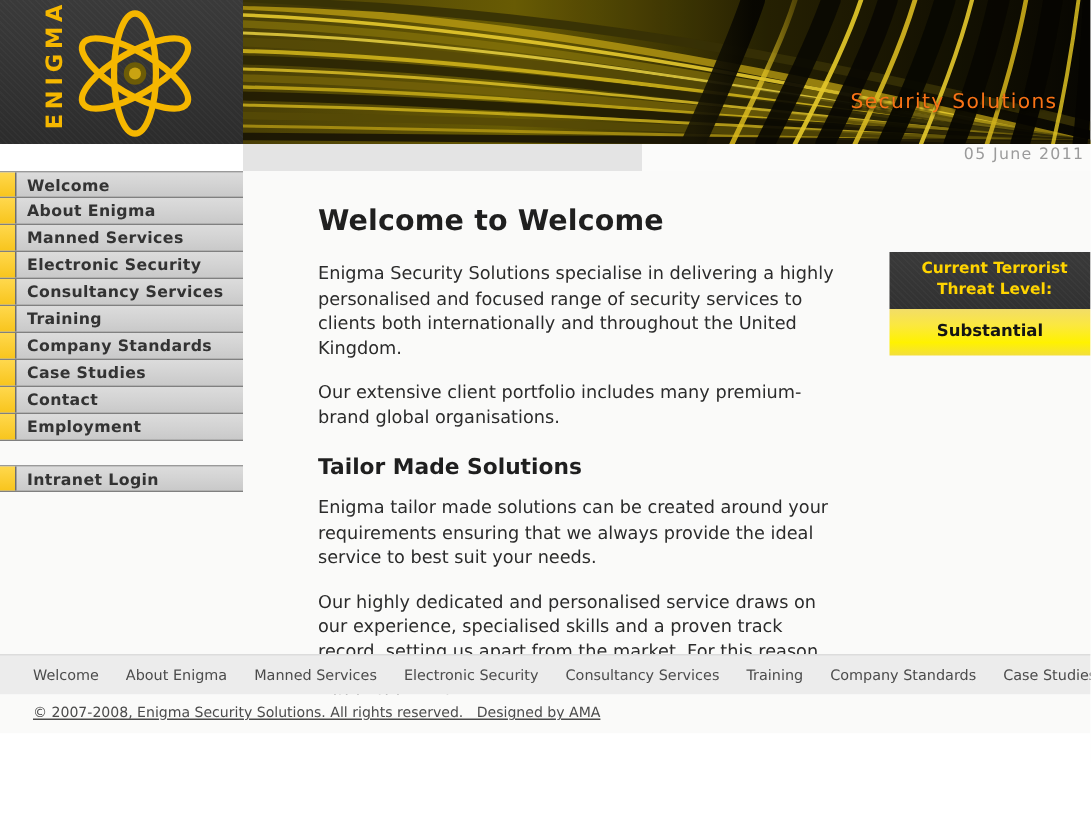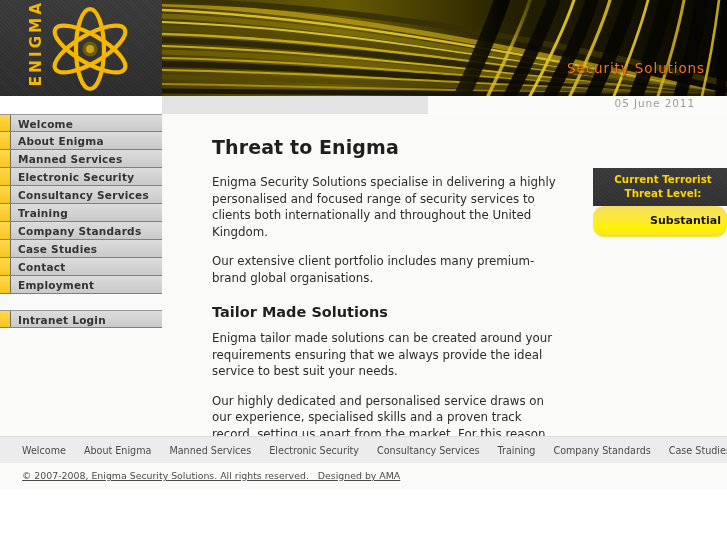--- a/index.html
+++ b/index.html
@@ -97,21 +97,21 @@
     background: #fbfbfa;
   }
   #grey-tab {
     position: absolute;
     left: 162px; top: 96px;
     width: 266px; height: 18px;
     background: #e4e4e4;
   }
   #date-text {
     position: absolute;
-    right: 32px; top: 97px;
+    right: 4px; top: 97px;
     font-size: 10.5px;
     color: #9b9b9b;
     letter-spacing: 0.9px;
     font-family: "DejaVu Sans", "Liberation Sans", sans-serif;
   }
 
   
   #body-wrap {
     position: absolute;
     left: 0; top: 114px;
@@ -227,24 +227,23 @@
     font-weight: bold;
     text-align: center;
     line-height: 13.5px;
     padding: 5px 0 6px 6px;
   }
   #threat-body {
     background: linear-gradient(180deg, #f2dd68 0%, #fbe83f 35%, #fff200 72%, #f3df3c 100%);
     color: #141414;
     font-size: 11px;
     font-weight: bold;
-    text-align: right;
+    text-align: center;
     line-height: 14px;
     padding: 8px 6px 9px 6px;
-    border-radius: 11px;
   }
 
   
   #footer-nav {
     position: absolute;
     left: 0; top: 436px;
     width: 727px; height: 27px;
     background: #ececec;
     border-top: 1px solid #dcdcdc;
   }
@@ -423,21 +422,21 @@
       <div id="intranet-wrap">
         <a id="intranet-item">
           <span class="nav-accent"></span>
           <span class="nav-label">Intranet Login</span>
         </a>
       </div>
     </div>
 
     <div id="main">
       <div id="content">
-        <h1 class="page-title">Threat to Enigma</h1>
+        <h1 class="page-title">Welcome to Welcome</h1>
         <p class="body-copy">Enigma Security Solutions specialise in delivering a highly personalised and focused range of security services to clients both internationally and throughout the United Kingdom.</p>
         <p class="body-copy">Our extensive client portfolio includes many premium-brand global organisations.</p>
         <h2 class="sec-title">Tailor Made Solutions</h2>
         <p class="body-copy">Enigma tailor made solutions can be created around your requirements ensuring that we always provide the ideal service to best suit your needs.</p>
         <p class="body-copy">Our highly dedicated and personalised service draws on our experience, specialised skills and a proven track record, setting us apart from the market. For this reason we have one of the highest levels of customer retention within this sector.</p>
       </div>
 
       <div id="threat-box">
         <div id="threat-head">Current Terrorist Threat Level:</div>
         <div id="threat-body">Substantial</div>

